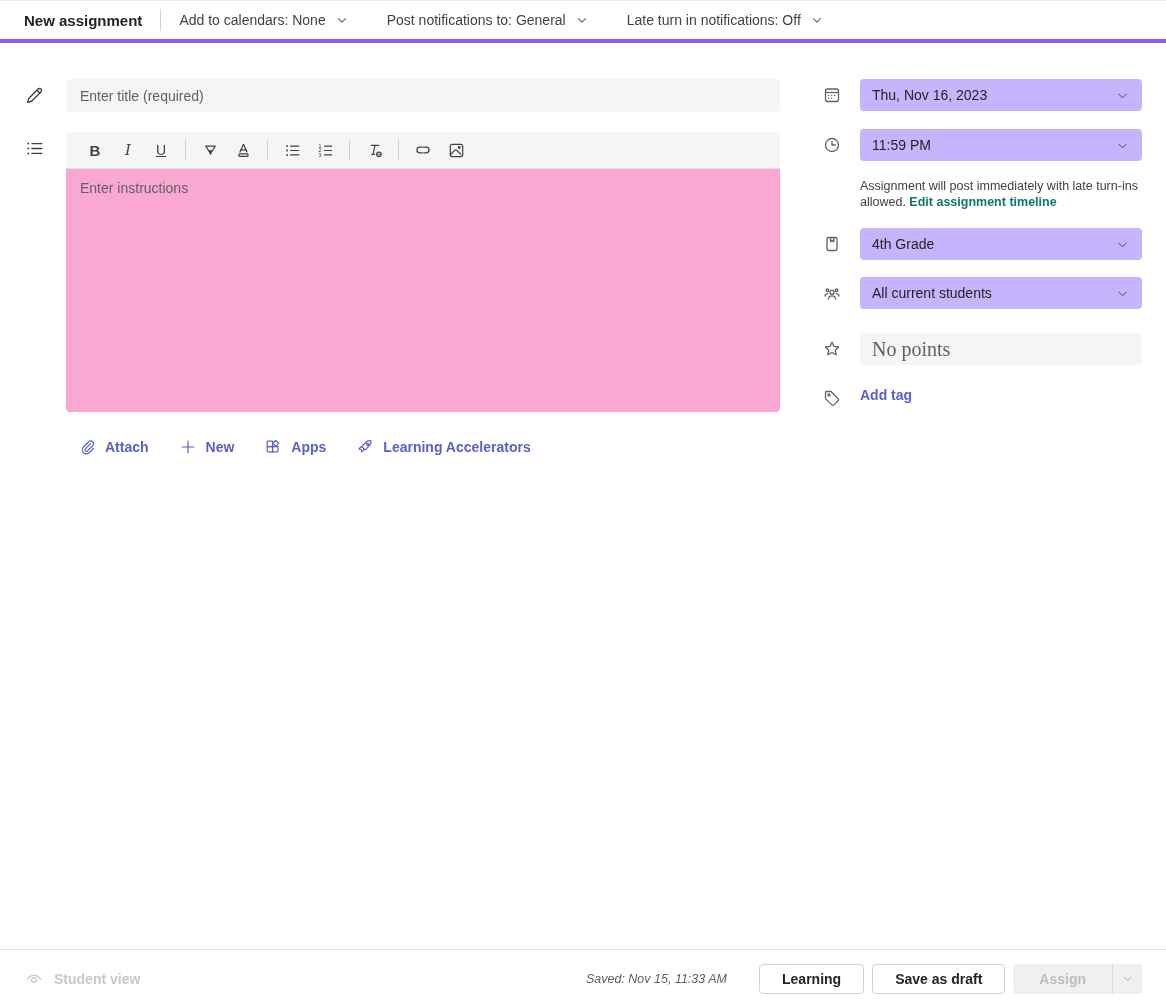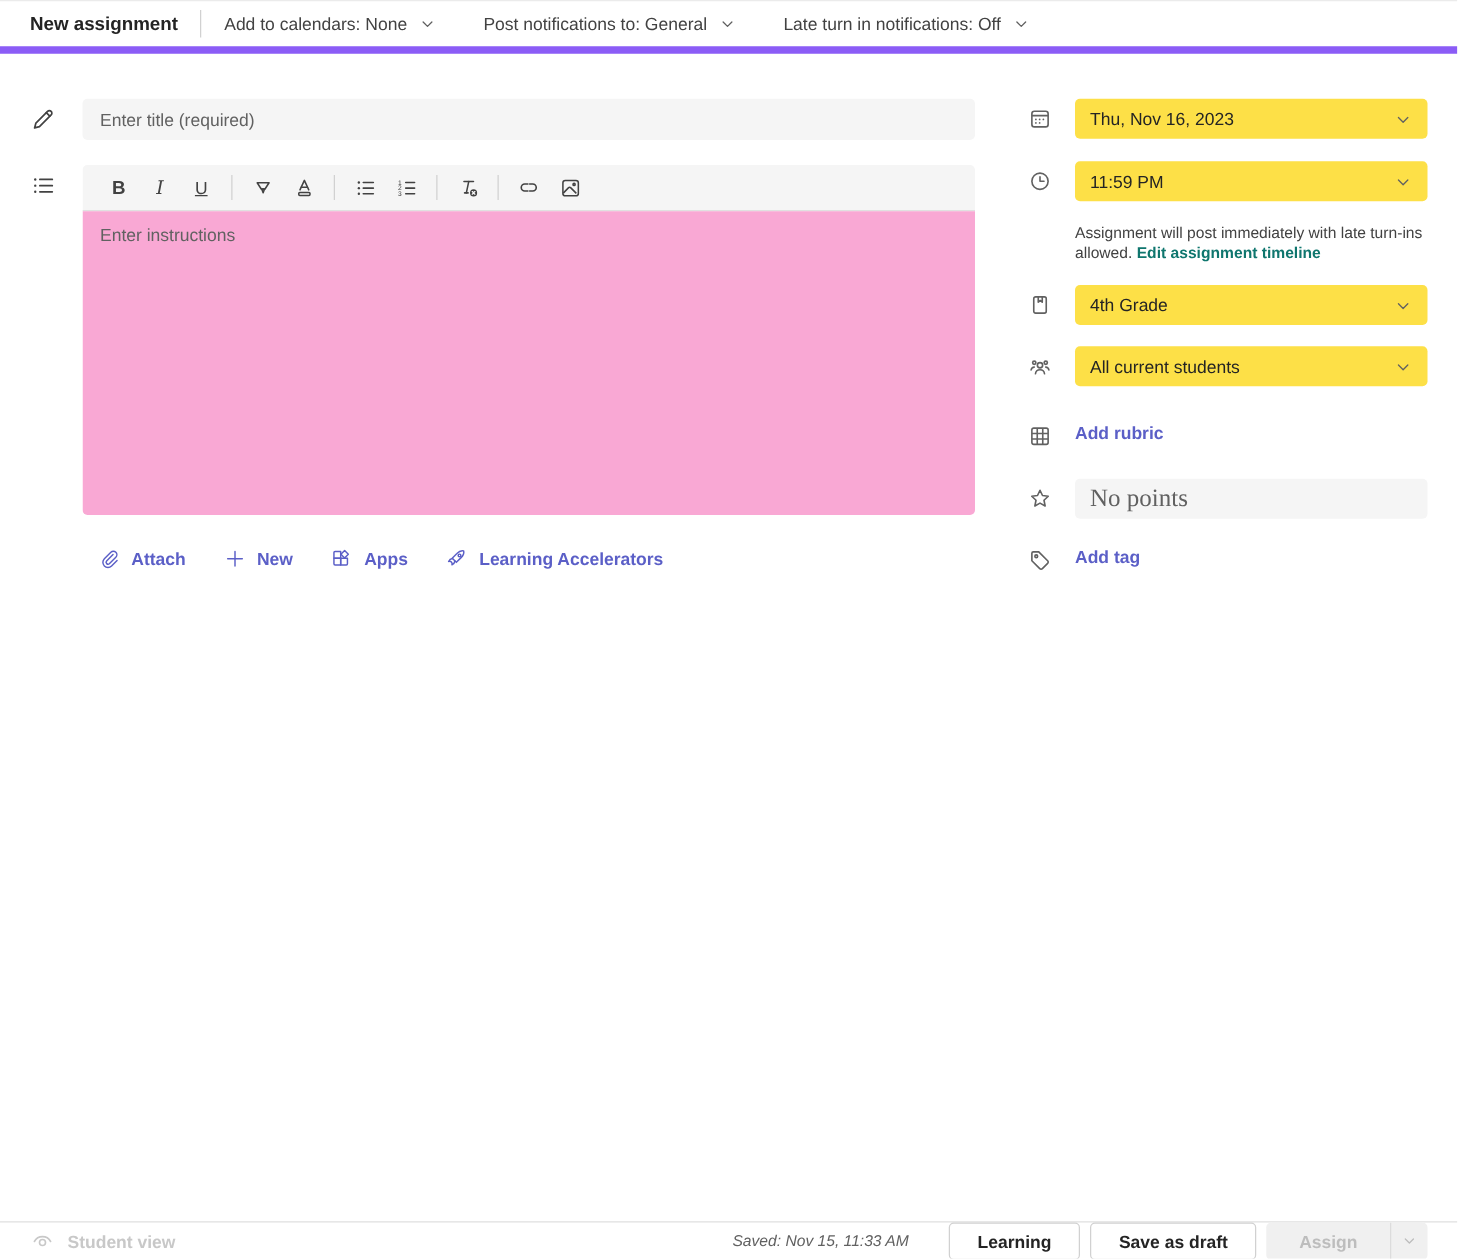--- a/index.html
+++ b/index.html
@@ -8,21 +8,21 @@
   .app { position:relative; width:1166px; height:1007px; background:#fff; overflow:hidden; }
 
   
   .header { height:57px; display:flex; align-items:center; padding:0 18px 0 16px; }
   .app-icon { width:36px; height:36px; border-radius:8px; background:#5b5fc7; display:flex; align-items:center; justify-content:center; flex:0 0 auto; }
   .app-title { margin-left:13px; font-size:17px; font-weight:bold; color:#242424; }
   .header-actions { margin-left:auto; display:flex; align-items:center; gap:16px; color:#424242; }
   .icon-btn { width:22px; height:22px; display:flex; align-items:center; justify-content:center; cursor:pointer; }
 
   
-  .command-bar { height:43px; border-top:1px solid #ebebeb; border-bottom:6px solid #8b5cf6; display:flex; align-items:center; padding-left:24px; }
+  .command-bar { height:43px; border-top:1px solid #ebebeb; border-bottom:4px solid #8b5cf6; display:flex; align-items:center; padding-left:24px; }
   .tab-new { font-size:15px; font-weight:bold; color:#242424; }
   .vdivider { width:1px; height:22px; background:#d1d1d1; margin:0 18px; }
   .menu-item { display:flex; align-items:center; gap:9px; font-size:14px; color:#424242; margin-right:38px; cursor:pointer; }
   .menu-item .chev { color:#616161; display:flex; }
 
   
   .main { position:relative; padding-top:36px; }
   .left-col { position:absolute; left:24px; top:36px; width:756px; }
   .row { display:flex; }
   .gutter { width:42px; flex:0 0 auto; padding-top:6px; color:#424242; }
@@ -41,32 +41,32 @@
   .editor-body { height:243px; background:#f9a8d4; padding:11px 14px; }
   .instructions-placeholder { font-size:14px; color:#616161; }
 
   .actions-row { margin-top:26px; margin-left:54px; display:flex; align-items:center; gap:30px; }
   .action-link { display:flex; align-items:center; gap:9px; color:#5b5fc7; font-size:14px; font-weight:bold; cursor:pointer; }
 
   
   .sidebar { position:absolute; left:822px; top:36px; width:320px; }
   .side-row { display:flex; align-items:flex-start; }
   .side-icon { width:38px; flex:0 0 auto; padding-top:6px; color:#616161; }
-  .dropdown { flex:1; height:32px; background:#fde047; border-radius:4px; display:flex; align-items:center; padding:0 12px; font-size:14px; color:#242424; cursor:pointer; }
+  .dropdown { flex:1; height:32px; background:#c4b5fd; border-radius:4px; display:flex; align-items:center; padding:0 12px; font-size:14px; color:#242424; cursor:pointer; }
   .dropdown .dd-label { flex:1; }
   .dropdown .chev { color:#616161; display:flex; }
   .mb18 { margin-bottom:18px; } .mb17 { margin-bottom:17px; } .mb24 { margin-bottom:24px; }
   .note { margin-left:38px; font-size:12.5px; color:#424242; line-height:1.28; margin-bottom:18px; }
   .note a { color:#0f766e; text-decoration:none; font-weight:bold; cursor:pointer; }
   .side-link { color:#5b5fc7; font-size:14px; font-weight:bold; padding-top:5px; cursor:pointer; }
   .points-input { flex:1; height:32px; background:#f5f5f5; border:none; border-radius:4px; padding:0 12px; font-size:20px; font-family:Liberation Serif, serif; color:#0f766e; outline:none; }
   .points-input::placeholder { color:#616161; opacity:1; }
 
   
-  .footer { position:absolute; left:0; right:0; bottom:0; height:30px; border-top:1px solid #e0e0e0; display:flex; align-items:center; padding:0 24px; background:#fff; }
+  .footer { position:absolute; left:0; right:0; bottom:0; height:58px; border-top:1px solid #e0e0e0; display:flex; align-items:center; padding:0 24px; background:#fff; }
   .student-view { display:flex; align-items:center; gap:10px; color:#c8c8c8; font-size:14px; font-weight:bold; }
   .footer-right { margin-left:auto; display:flex; align-items:center; }
   .saved-text { font-style:italic; color:#616161; font-size:12.5px; margin-right:24px; }
   .btn { height:30px; padding:0 22px; background:#fff; border:1px solid #d1d1d1; border-radius:4px; font-size:14px; font-weight:bold; color:#242424; font-family:"Liberation Sans", sans-serif; cursor:pointer; margin-left:8px; }
   .split-btn { display:flex; align-items:stretch; margin-left:8px; height:30px; border-radius:4px; overflow:hidden; background:#f0f0f0; }
   .split-main { padding:0 26px; display:flex; align-items:center; font-size:14px; font-weight:bold; color:#bdbdbd; border-right:1px solid #dcdcdc; }
   .split-chev { width:29px; display:flex; align-items:center; justify-content:center; color:#bdbdbd; }
 
   svg { display:block; }
 </style>
@@ -324,29 +324,20 @@
         <div class="dropdown">
           <span class="dd-label">All current students</span>
           <span class="chev">
             <svg width="15" height="15" viewBox="0 0 20 20" fill="none" stroke="currentColor" stroke-width="1.4" stroke-linecap="round" stroke-linejoin="round">
                 <path d="M5 8l5 5 5-5"></path>
               </svg>
           </span>
         </div>
       </div>
 
-      <div class="side-row mb24">
-        <div class="side-icon">
-          <svg width="20" height="20" viewBox="0 0 20 20" fill="none" stroke="currentColor" stroke-width="1.3">
-            <rect x="3.5" y="3.5" width="13" height="13" rx="1.5"></rect>
-            <path d="M7.8 3.5v13M12.2 3.5v13M3.5 7.8h13M3.5 12.2h13"></path>
-          </svg>
-        </div>
-        <div class="side-link">Add rubric</div>
-      </div>
 
       <div class="side-row mb17">
         <div class="side-icon">
           <svg width="20" height="20" viewBox="0 0 20 20" fill="none" stroke="currentColor" stroke-width="1.3" stroke-linejoin="round">
             <path d="M10 3.2l2 4.2 4.6.6-3.4 3.2.9 4.6L10 13.5l-4.1 2.3.9-4.6L3.4 8l4.6-.6 2-4.2z"></path>
           </svg>
         </div>
         <input class="points-input" type="text" placeholder="No points" style="">
       </div>
 

